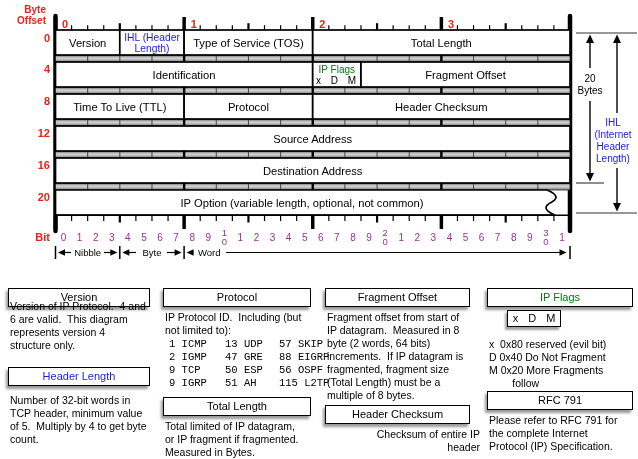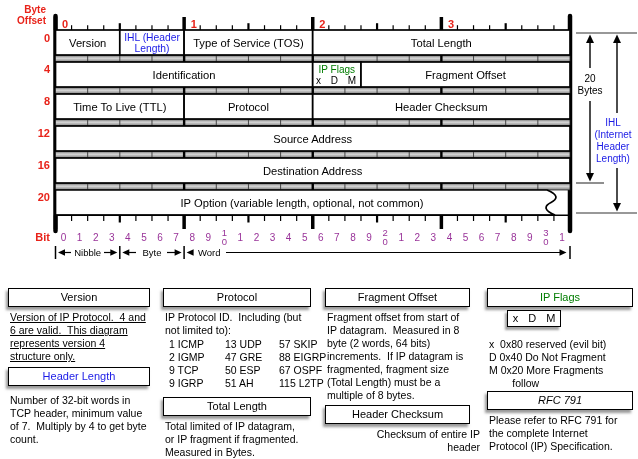--- a/index.html
+++ b/index.html
@@ -16,21 +16,21 @@
   .purple{fill:#993399;}
   .notecol{position:absolute;top:288px;}
   .tbox{position:absolute;left:0;right:0;height:17px;line-height:17px;
         background:#fff;border:1.5px solid #000;text-align:center;
         font-size:11px;box-shadow:-2px 3px 2.5px rgba(70,70,70,.55);}
   .t-blue{color:#1a1ae6;}
   .t-green{color:#007d00;}
   .nbody{position:absolute;left:2px;right:-8px;font-size:10.5px;line-height:13px;
          color:#000;white-space:pre-wrap;}
   .ptable{position:absolute;left:6px;display:grid;grid-template-columns:56px 54px 60px;
-          font-size:10.5px;line-height:13px;color:#000;}
+          font-size:10.5px;line-height:13px;color:#000;font-family:Liberation Mono, monospace;}
   .xdmbox{position:absolute;left:20px;width:52px;height:15px;line-height:15px;
           background:#fff;border:1.5px solid #000;text-align:center;font-size:11px;
           word-spacing:7px;box-shadow:-2px 2.5px 2px rgba(70,70,70,.5);}
 </style>
 </head>
 <body>
 
 
 
 
@@ -359,45 +359,45 @@
       <stop offset="0%" stop-color="#666"></stop>
       <stop offset="45%" stop-color="#d9d9d9"></stop>
       <stop offset="100%" stop-color="#7d7d7d"></stop>
     </linearGradient>
   </defs>
 </svg>
 
 
 <div class="notecol" style="left:8px;width:148px;">
   <div class="tbox" style="top:0;width:140px;">Version</div>
-  <div class="nbody" style="top:23px;text-decoration:underline;">Version of IP Protocol.  4 and
+  <div class="nbody" style="top:12px;">Version of IP Protocol.  4 and
 6 are valid.  This diagram
 represents version 4
 structure only.</div>
   <div class="tbox" style="top:79px;width:140px;"><span class="t-blue">Header Length</span></div>
   <div class="nbody" style="top:106px;">Number of 32-bit words in
 TCP header, minimum value
-of 7.  Multiply by 4 to get byte
+of 5.  Multiply by 4 to get byte
 count.</div>
 </div>
 
 <div class="notecol" style="left:163px;width:152px;">
   <div class="tbox" style="top:0;width:146px;">Protocol</div>
   <div class="nbody" style="top:23px;">IP Protocol ID.  Including (but
 not limited to):</div>
   <div class="ptable" style="top:50px;" id="protocol-table">
       <div>1 ICMP</div>
       <div>13 UDP</div>
       <div>57 SKIP</div>
       <div>2 IGMP</div>
       <div>47 GRE</div>
       <div>88 EIGRP</div>
       <div>9 TCP</div>
       <div>50 ESP</div>
-      <div>67 OSPF</div>
+      <div>56 OSPF</div>
       <div>9 IGRP</div>
       <div>51 AH</div>
       <div>115 L2TP</div>
     </div>
   <div class="tbox" style="top:109px;width:146px;">Total Length</div>
   <div class="nbody" style="top:132px;">Total limited of IP datagram,
 or IP fragment if fragmented.
 Measured in Bytes.</div>
 </div>
 
@@ -415,20 +415,20 @@
 header</div>
 </div>
 
 <div class="notecol" style="left:487px;width:148px;">
   <div class="tbox" style="top:0;width:144px;"><span class="t-green">IP Flags</span></div>
   <div class="xdmbox" style="top:22px;">x D M</div>
   <div class="nbody" style="top:50px;">x  0x80 reserved (evil bit)
 D 0x40 Do Not Fragment
 M 0x20 More Fragments
         follow</div>
-  <div class="tbox" style="top:103px;width:144px;font-style:italic;">RFC 791</div>
+  <div class="tbox" style="top:103px;width:144px;">RFC 791</div>
   <div class="nbody" style="top:126px;">Please refer to RFC 791 for
 the complete Internet
 Protocol (IP) Specification.</div>
 </div>
 
 
 
 
 </body></html>

